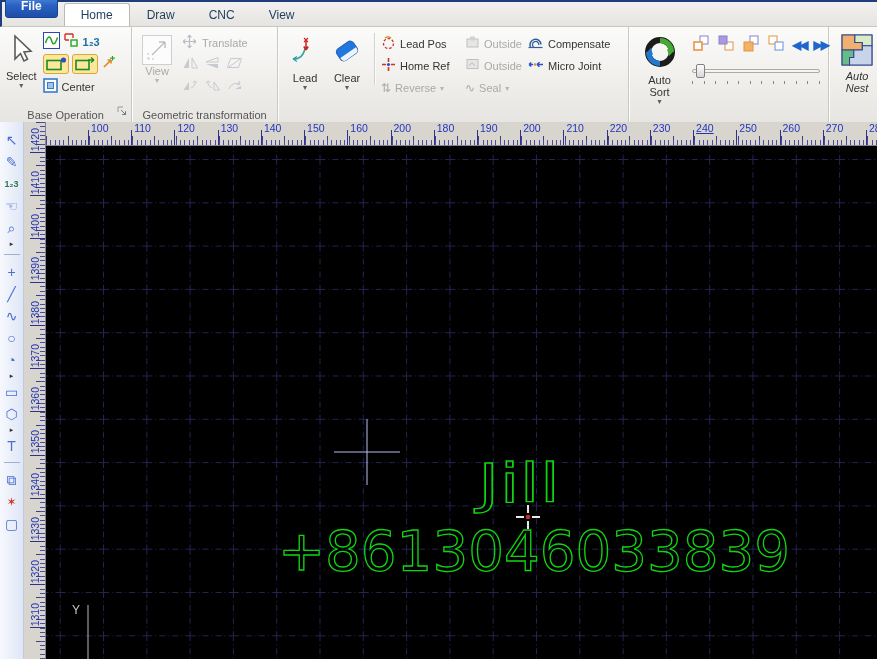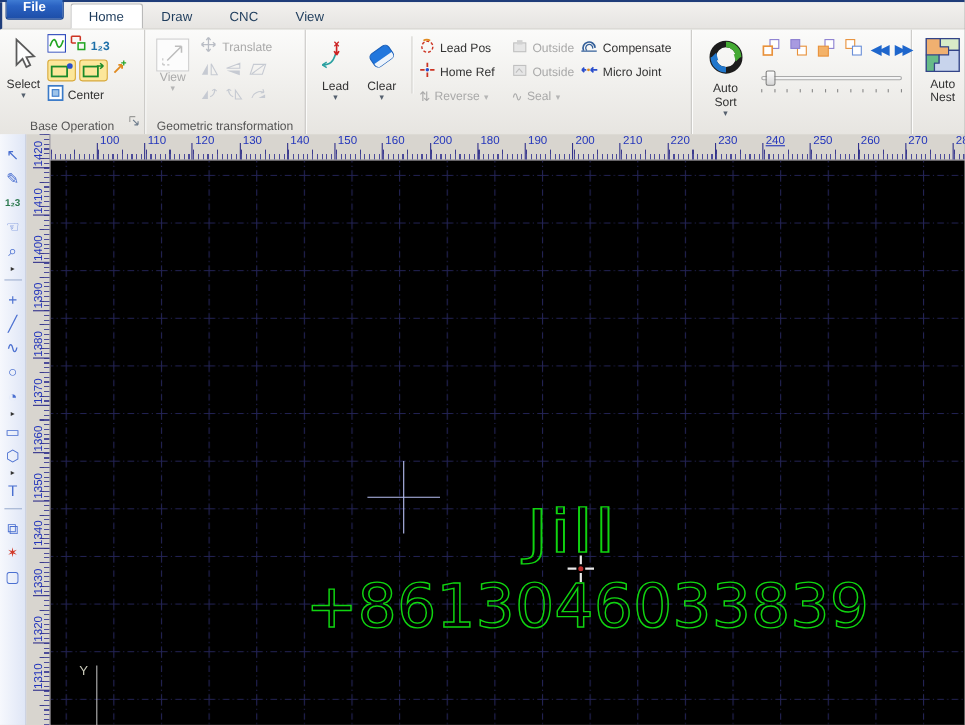--- a/index.html
+++ b/index.html
@@ -58,21 +58,21 @@
   .sort-iconrow { display:flex; align-items:center; gap:7px; height:24px; margin-top:2px; }
   .ffarrows { color:#1e66cc; font-size:12px; font-weight:bold; letter-spacing:-2px; }
   .slider { position:relative; width:128px; height:16px; margin-top:6px; }
   .slider .track { position:absolute; top:6px; left:0; right:0; height:4px; background:#f4f4f4;
     border:1px solid #aaa; border-radius:2px; }
   .slider .thumb { position:absolute; top:1px; left:4px; width:9px; height:14px;
     background:linear-gradient(#fdfdfd,#d8d8d8); border:1px solid #808080; border-radius:2px; }
   .slider-ticks { display:flex; width:128px; justify-content:space-between; margin-top:2px; }
   .slider-ticks i { width:1px; height:3px; background:#888; }
 
-  .g-nest { flex:1; border-right:none; }
+  .g-nest { flex:1; border-right:none;font-style:italic; }
   .nest-wrap { padding:4px 0 0 8px; }
 
   
   .main { position:absolute; top:122px; left:0; right:0; bottom:0; display:flex; }
   .ltoolbar { width:24px; background:linear-gradient(90deg,#f6f8fd,#dfe6f6); border-right:1px solid #c2cade;
     display:flex; flex-direction:column; align-items:center; padding-top:7px; }
   .tool { width:20px; height:22px; display:flex; align-items:center; justify-content:center;
     font-size:14px; color:#4a6fd0; cursor:default; }
   .tool.small { font-size:9px; font-weight:bold; color:#2d7a4f; }
   .tool.red { color:#d23a2a; font-size:12px; }

